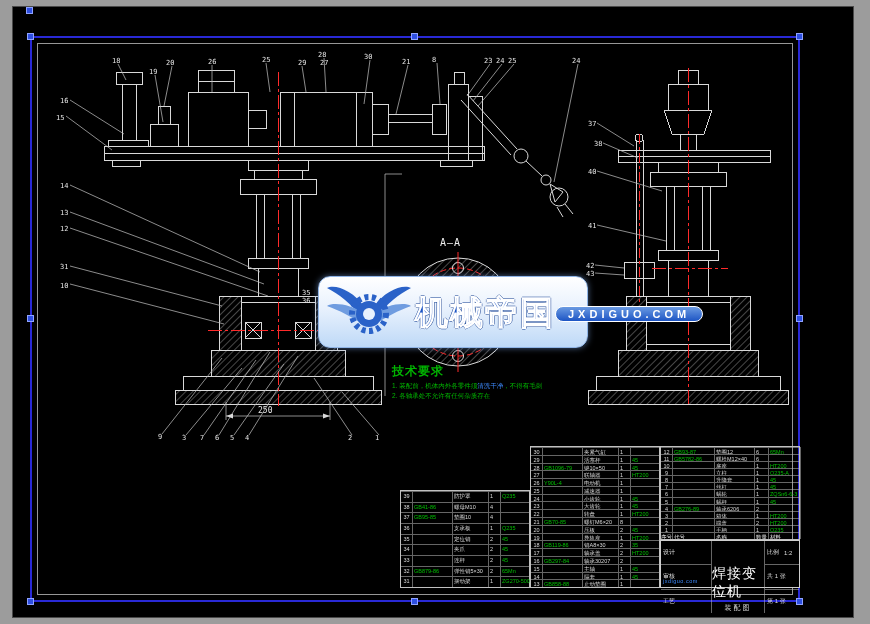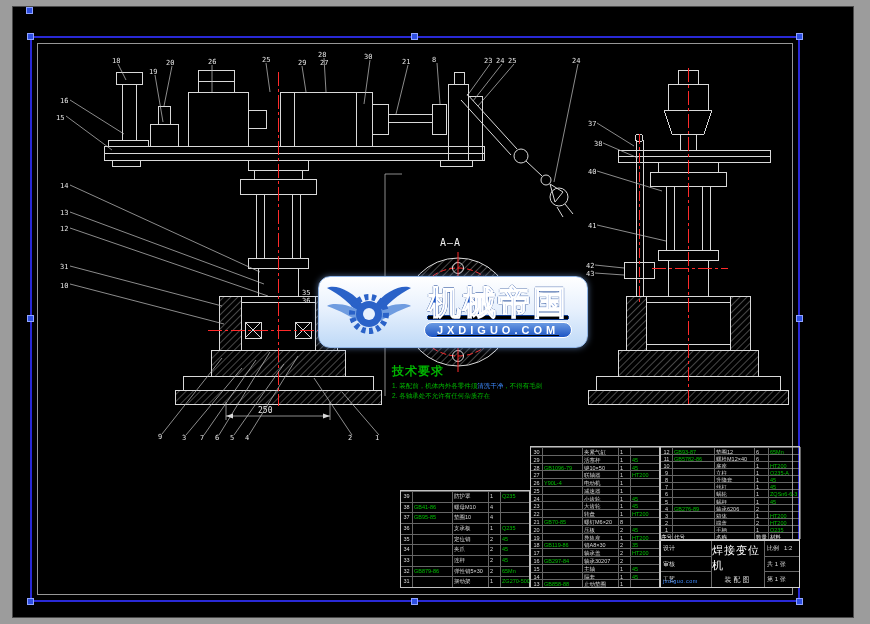--- a/index.html
+++ b/index.html
@@ -16,21 +16,21 @@
   .hatchfill{fill:url(#hp);stroke:#d9d9d9;}
   .co{fill:#e6e6e6;font:7px "DejaVu Sans Mono",monospace;}
   .sec{fill:#f0f0f0;font:10px "DejaVu Sans Mono",monospace;letter-spacing:1px;}
   .dim{fill:#e6e6e6;font:8px "DejaVu Sans Mono",monospace;}
   .grip{position:absolute;width:7px;height:7px;background:#2e4fe0;border:1px solid #8fa2ff;box-sizing:border-box;z-index:9;}
   .watermark{position:absolute;left:306px;top:270px;width:270px;height:72px;border-radius:12px;
     background:linear-gradient(180deg,#ffffff 0%,#e8f1fd 45%,#bed9f7 100%);
     border:1px solid #8fb4e6;display:flex;align-items:center;padding:2px 6px;box-sizing:border-box;z-index:5;
     box-shadow:0 0 6px rgba(120,160,220,.6);}
   .wm-logo{flex:0 0 auto;margin-right:2px;}
-  .wm-text{display:flex;flex-direction:column;align-items:center;flex:1;min-width:0;text-decoration:underline;}
+  .wm-text{display:flex;flex-direction:row;align-items:center;flex:1;min-width:0;}
   .wm-brand{font-size:33px;font-weight:bold;color:#1d55c4;-webkit-text-stroke:1px #fff;
     text-shadow:0 1px 0 #0e3a8e,0 -1px 0 #0e3a8e,1px 0 0 #0e3a8e,-1px 0 0 #0e3a8e;
     letter-spacing:2px;line-height:1;white-space:nowrap;}
   .wm-site{margin-top:3px;background:linear-gradient(180deg,#6a9ae2,#1d55c4);color:#fff;font-size:11px;
     font-weight:bold;letter-spacing:4px;padding:1px 12px;border-radius:8px;border:1px solid #fff;white-space:nowrap;}
   .notes{position:absolute;left:380px;top:356px;width:175px;color:#00b400;font-size:6.5px;line-height:1.5;z-index:3;}
   .notes .nt{font-size:12px;font-weight:bold;margin-bottom:1px;letter-spacing:1px;}
   .notes .hl{color:#3d8bff;}
   .bom{position:absolute;display:flex;flex-direction:column;box-sizing:border-box;border:1px solid #c0c0c0;z-index:3;}
   .tbl-left{left:388px;top:484px;width:130px;height:98px;}
@@ -45,21 +45,21 @@
   .t-row .t-cell:first-child{text-align:center;padding-left:0;}
   .tbl-right .t-row:last-child .t-cell{color:#e8e8e8;}
   .titleblock{position:absolute;left:648px;top:534px;width:140px;height:48px;border:1px solid #cfcfcf;
     display:grid;grid-template-columns:50px 54px 34px;box-sizing:border-box;z-index:3;color:#ddd;background:#000;}
   .tb-col{display:flex;flex-direction:column;}
   .tb-row{flex:1;display:flex;border-top:1px solid rgba(185,185,185,.55);font-size:6px;align-items:center;}
   .tb-col .tb-row:first-child{border-top:none;}
   .tb-row span{flex:1;padding-left:2px;white-space:nowrap;overflow:hidden;}
   .tb-title{border-left:1px solid rgba(185,185,185,.55);border-right:1px solid rgba(185,185,185,.55);
     display:flex;flex-direction:column;align-items:center;justify-content:center;gap:2px;}
-  .tb-title .l1{font-size:11px;color:#fff;letter-spacing:1px;}
+  .tb-title .l1{font-size:14px;color:#fff;letter-spacing:1px;margin-top:24px;}
   .tb-title .l2{font-size:7px;color:#ddd;letter-spacing:2px;}
   .site-mark{position:absolute;left:651px;top:572px;font-size:5.5px;color:#3d8bff;z-index:6;letter-spacing:.5px;}
 </style>
 </head>
 <body>
 
 <div class="stage">
   <div class="canvas">
     <div class="canvas-edge"></div>
     <div class="sheet-frame"></div>

